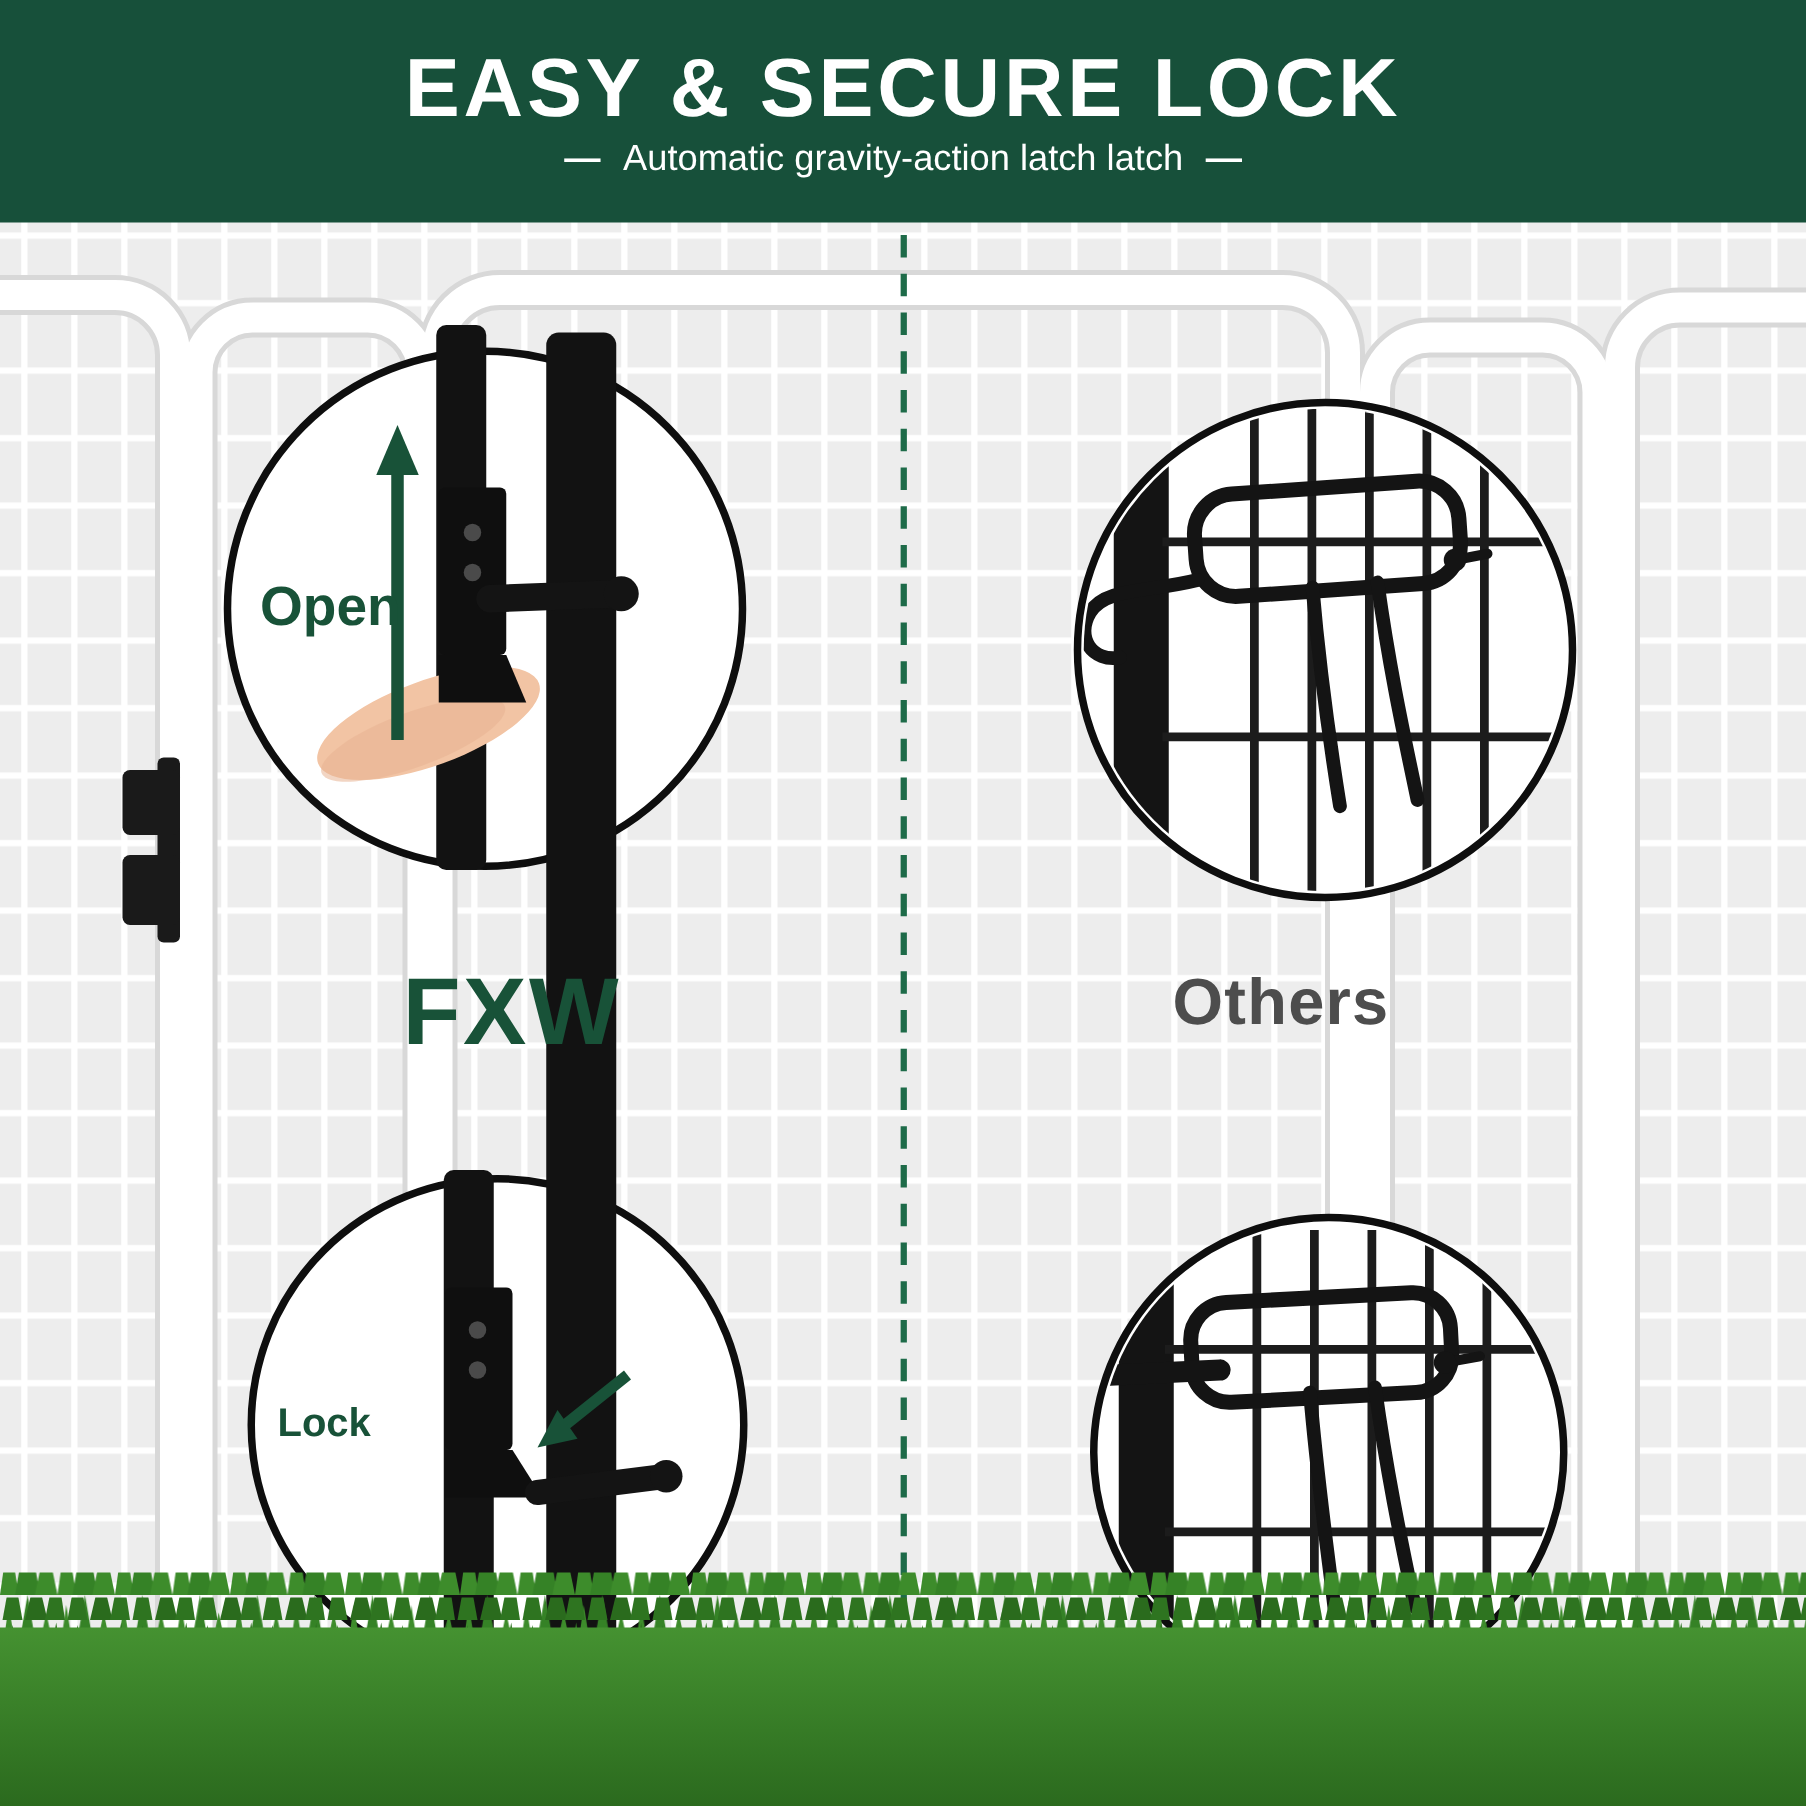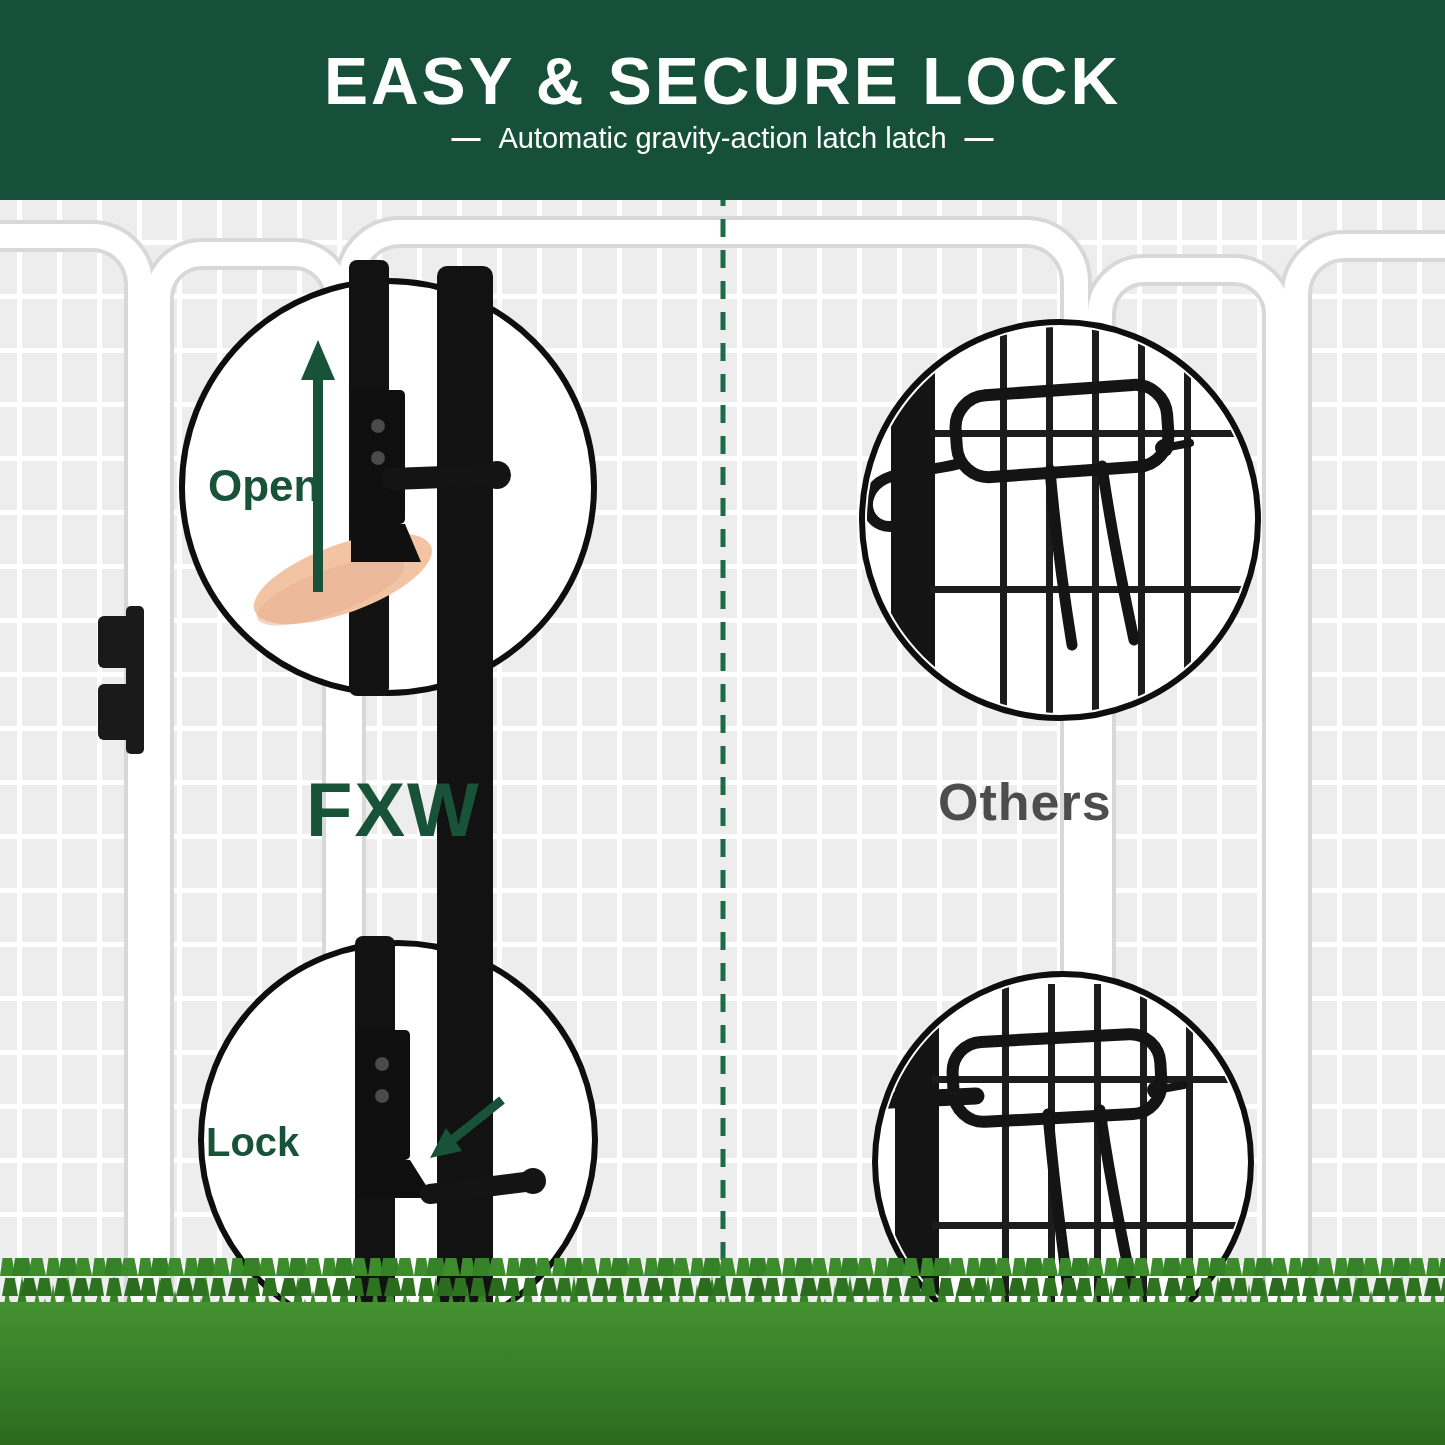--- a/index.html
+++ b/index.html
@@ -2,39 +2,39 @@
 <html style="--header-bg: #17503A; --header-text: #FFFFFF; --accent-green: #185238; --others-gray: #4D4D4D; --divider-green: #1E6B49; --fence-bg: #EDEDED; --fence-white: #FFFFFF; --latch-black: #141414; --finger-skin: #F2C4A4; --grass-light: #459231; --grass-dark: #2B6A1E;"><head>
 <meta charset="utf-8">
 <style>
   * { margin:0; padding:0; box-sizing:border-box; }
   html,body { width:1445px; height:1445px; background:#ffffff; font-family:"Liberation Sans", sans-serif; overflow:hidden; }
   .stage { position:relative; width:1445px; height:1445px; background:#ffffff; }
 
   .scene-svg { position:absolute; inset:0; z-index:1; }
 
   .header {
-    position:absolute; top:0; left:0; width:1445px; height:200px;
+    position:absolute; top:0; left:0; width:1445px; height:178px;
     background:var(--header-bg,#17503A);
     display:flex; flex-direction:column; align-items:center; justify-content:center;
     gap:10px; z-index:5;
   }
   .header h1 {
     color:var(--header-text,#FFFFFF); font-size:66px; font-weight:800; letter-spacing:3px;
     line-height:1;
   }
   .subtitle {
     display:flex; align-items:center; gap:18px;
     color:var(--header-text,#FFFFFF); font-size:29px; font-weight:500; line-height:1;
   }
   .subtitle .dash { font-weight:700; }
 
   .annotation { position:absolute; z-index:6; font-weight:800; line-height:1; }
   #open-label  { left:208px; top:464px;  font-size:44px; color:var(--accent-green,#185238); }
-  #lock-label  { left:206px; top:1122px; font-size:40px; color:var(--accent-green,#185238); }
-  #fxw-label   { left:306px; top:772px;  font-size:76px; letter-spacing:2px; color:var(--accent-green,#185238); }
+  #lock-label  { left:222px; top:1122px; font-size:32px; color:var(--accent-green,#185238); }
+  #fxw-label   { left:322px; top:772px;  font-size:76px; letter-spacing:2px; color:var(--accent-green,#185238); }
   #others-label{ left:938px; top:776px;  font-size:52px; letter-spacing:1px; color:var(--others-gray,#4D4D4D); }
 </style>
 </head>
 <body>
 
 <div class="stage">
 
   <svg class="scene-svg" viewBox="0 0 1445 1445" width="1445" height="1445">
     <defs>
       <pattern id="mesh" width="40" height="54" patternUnits="userSpaceOnUse">

